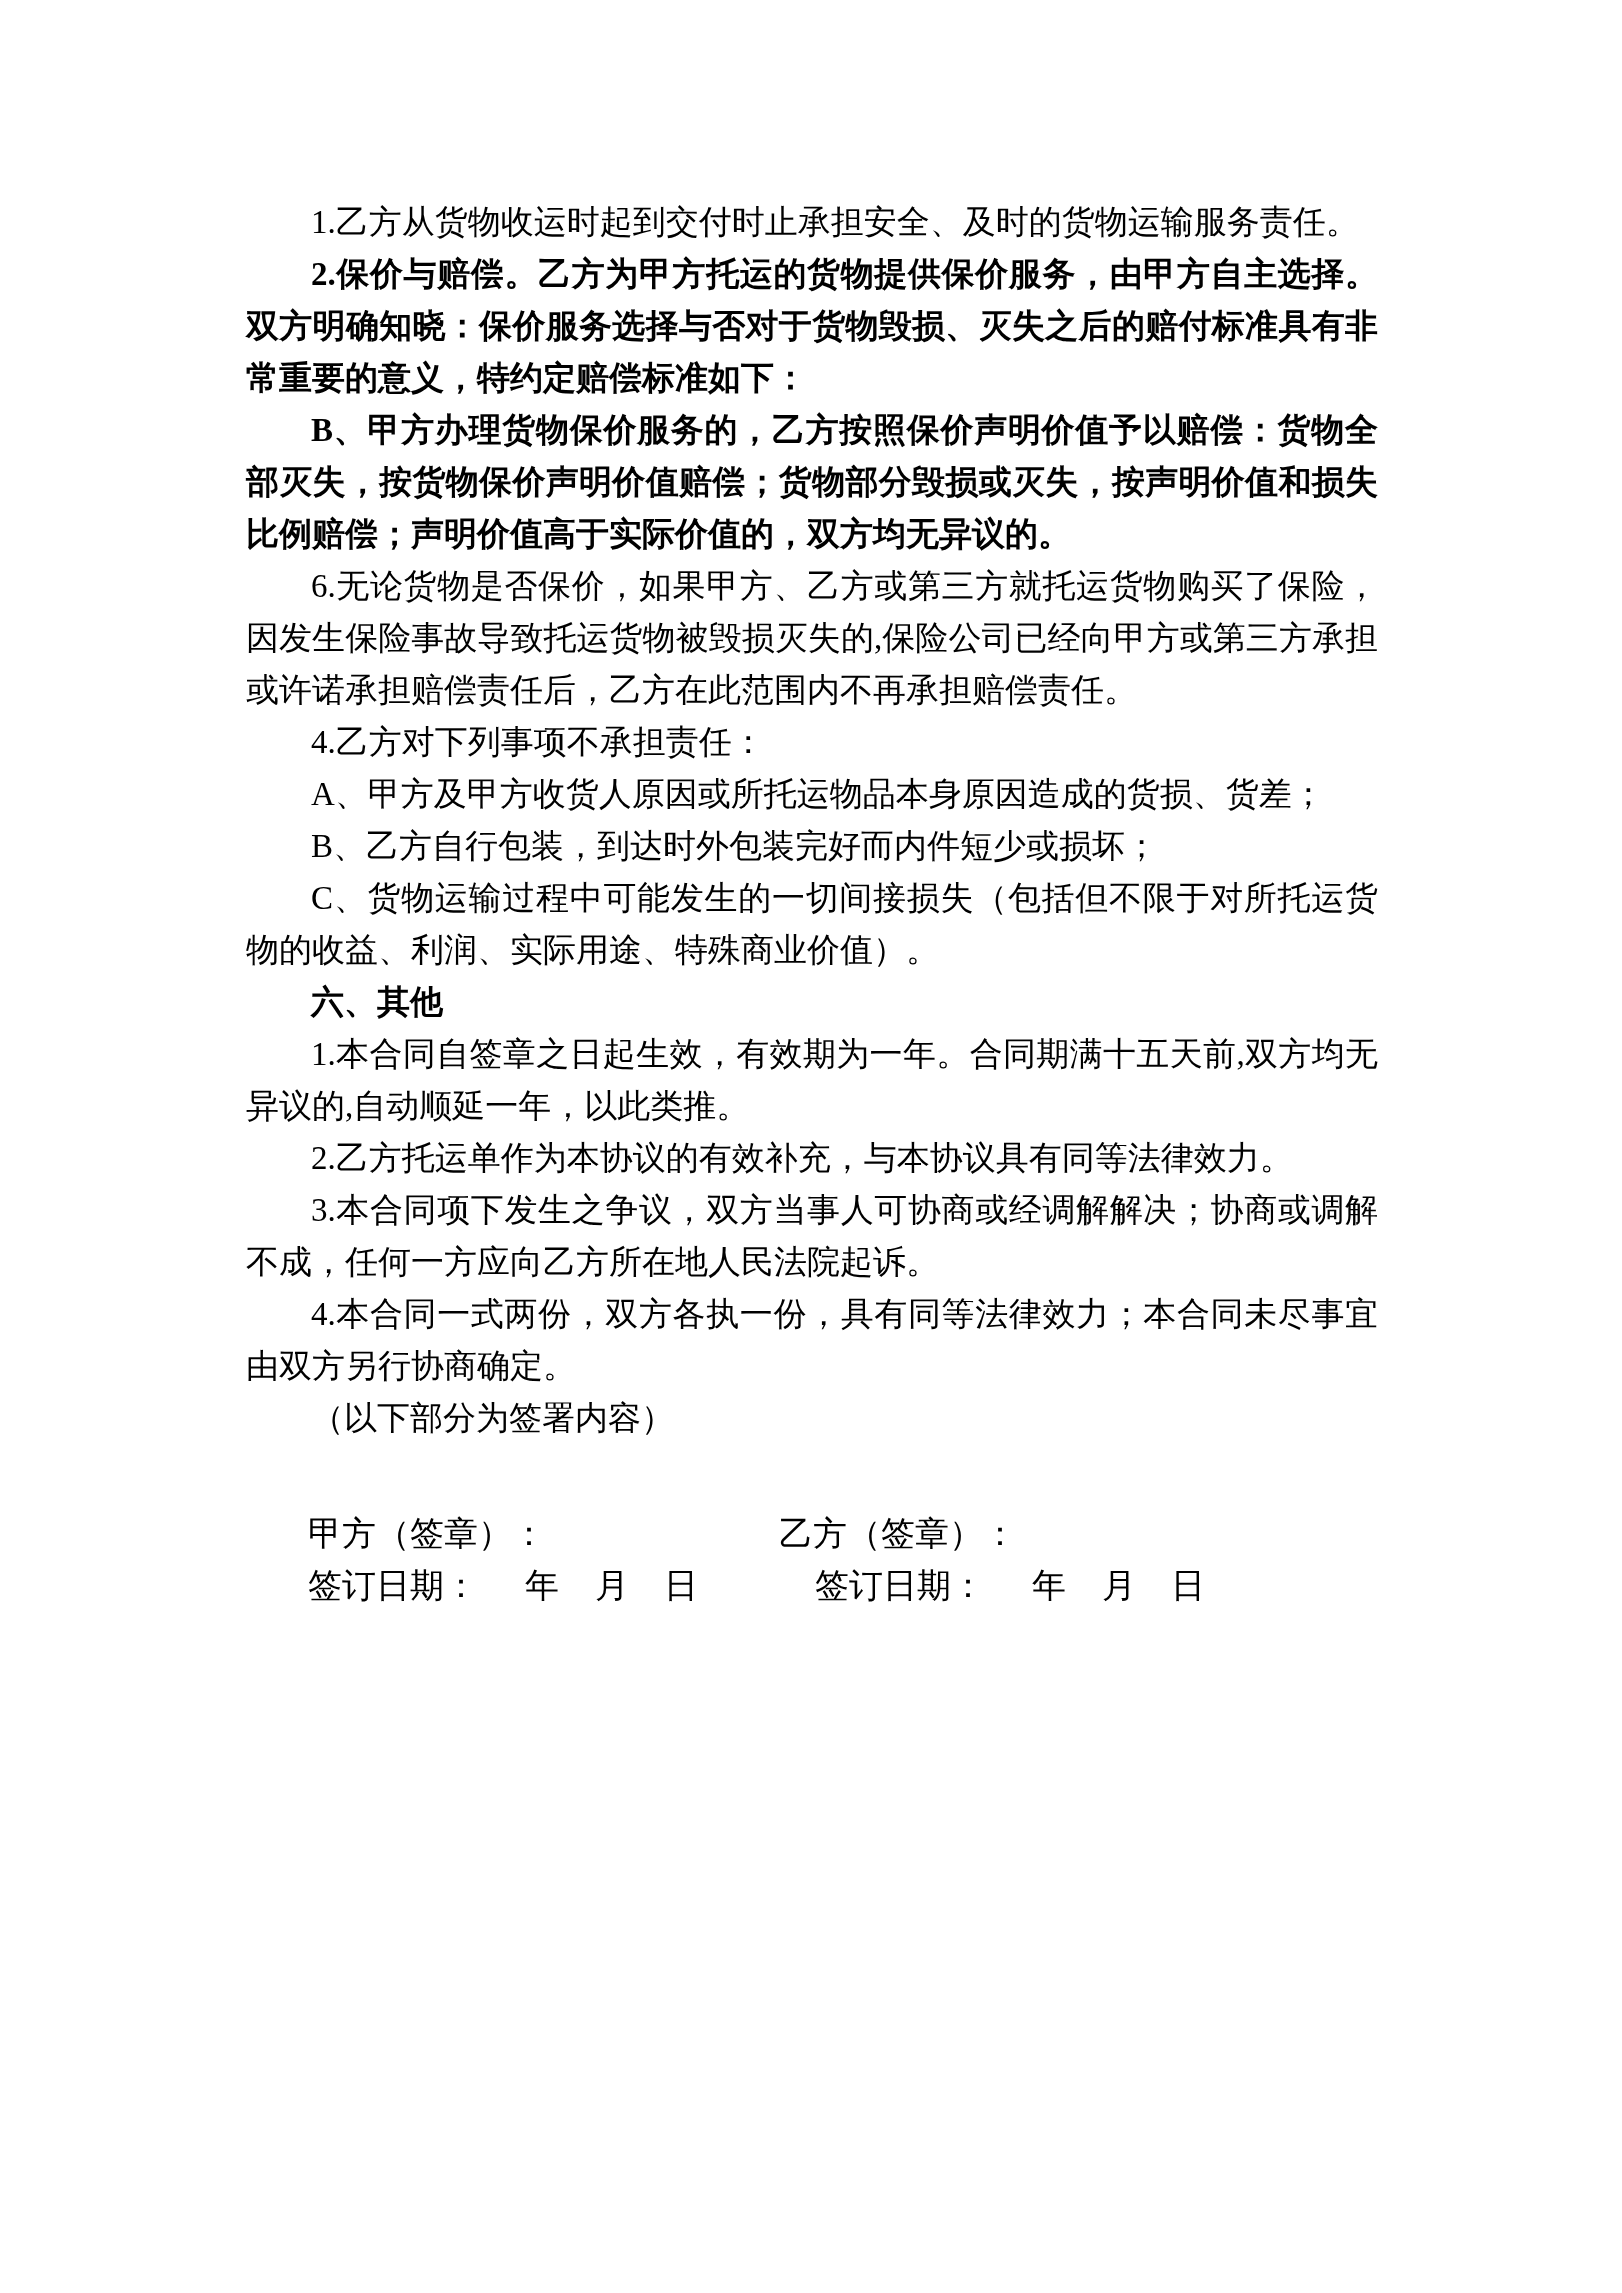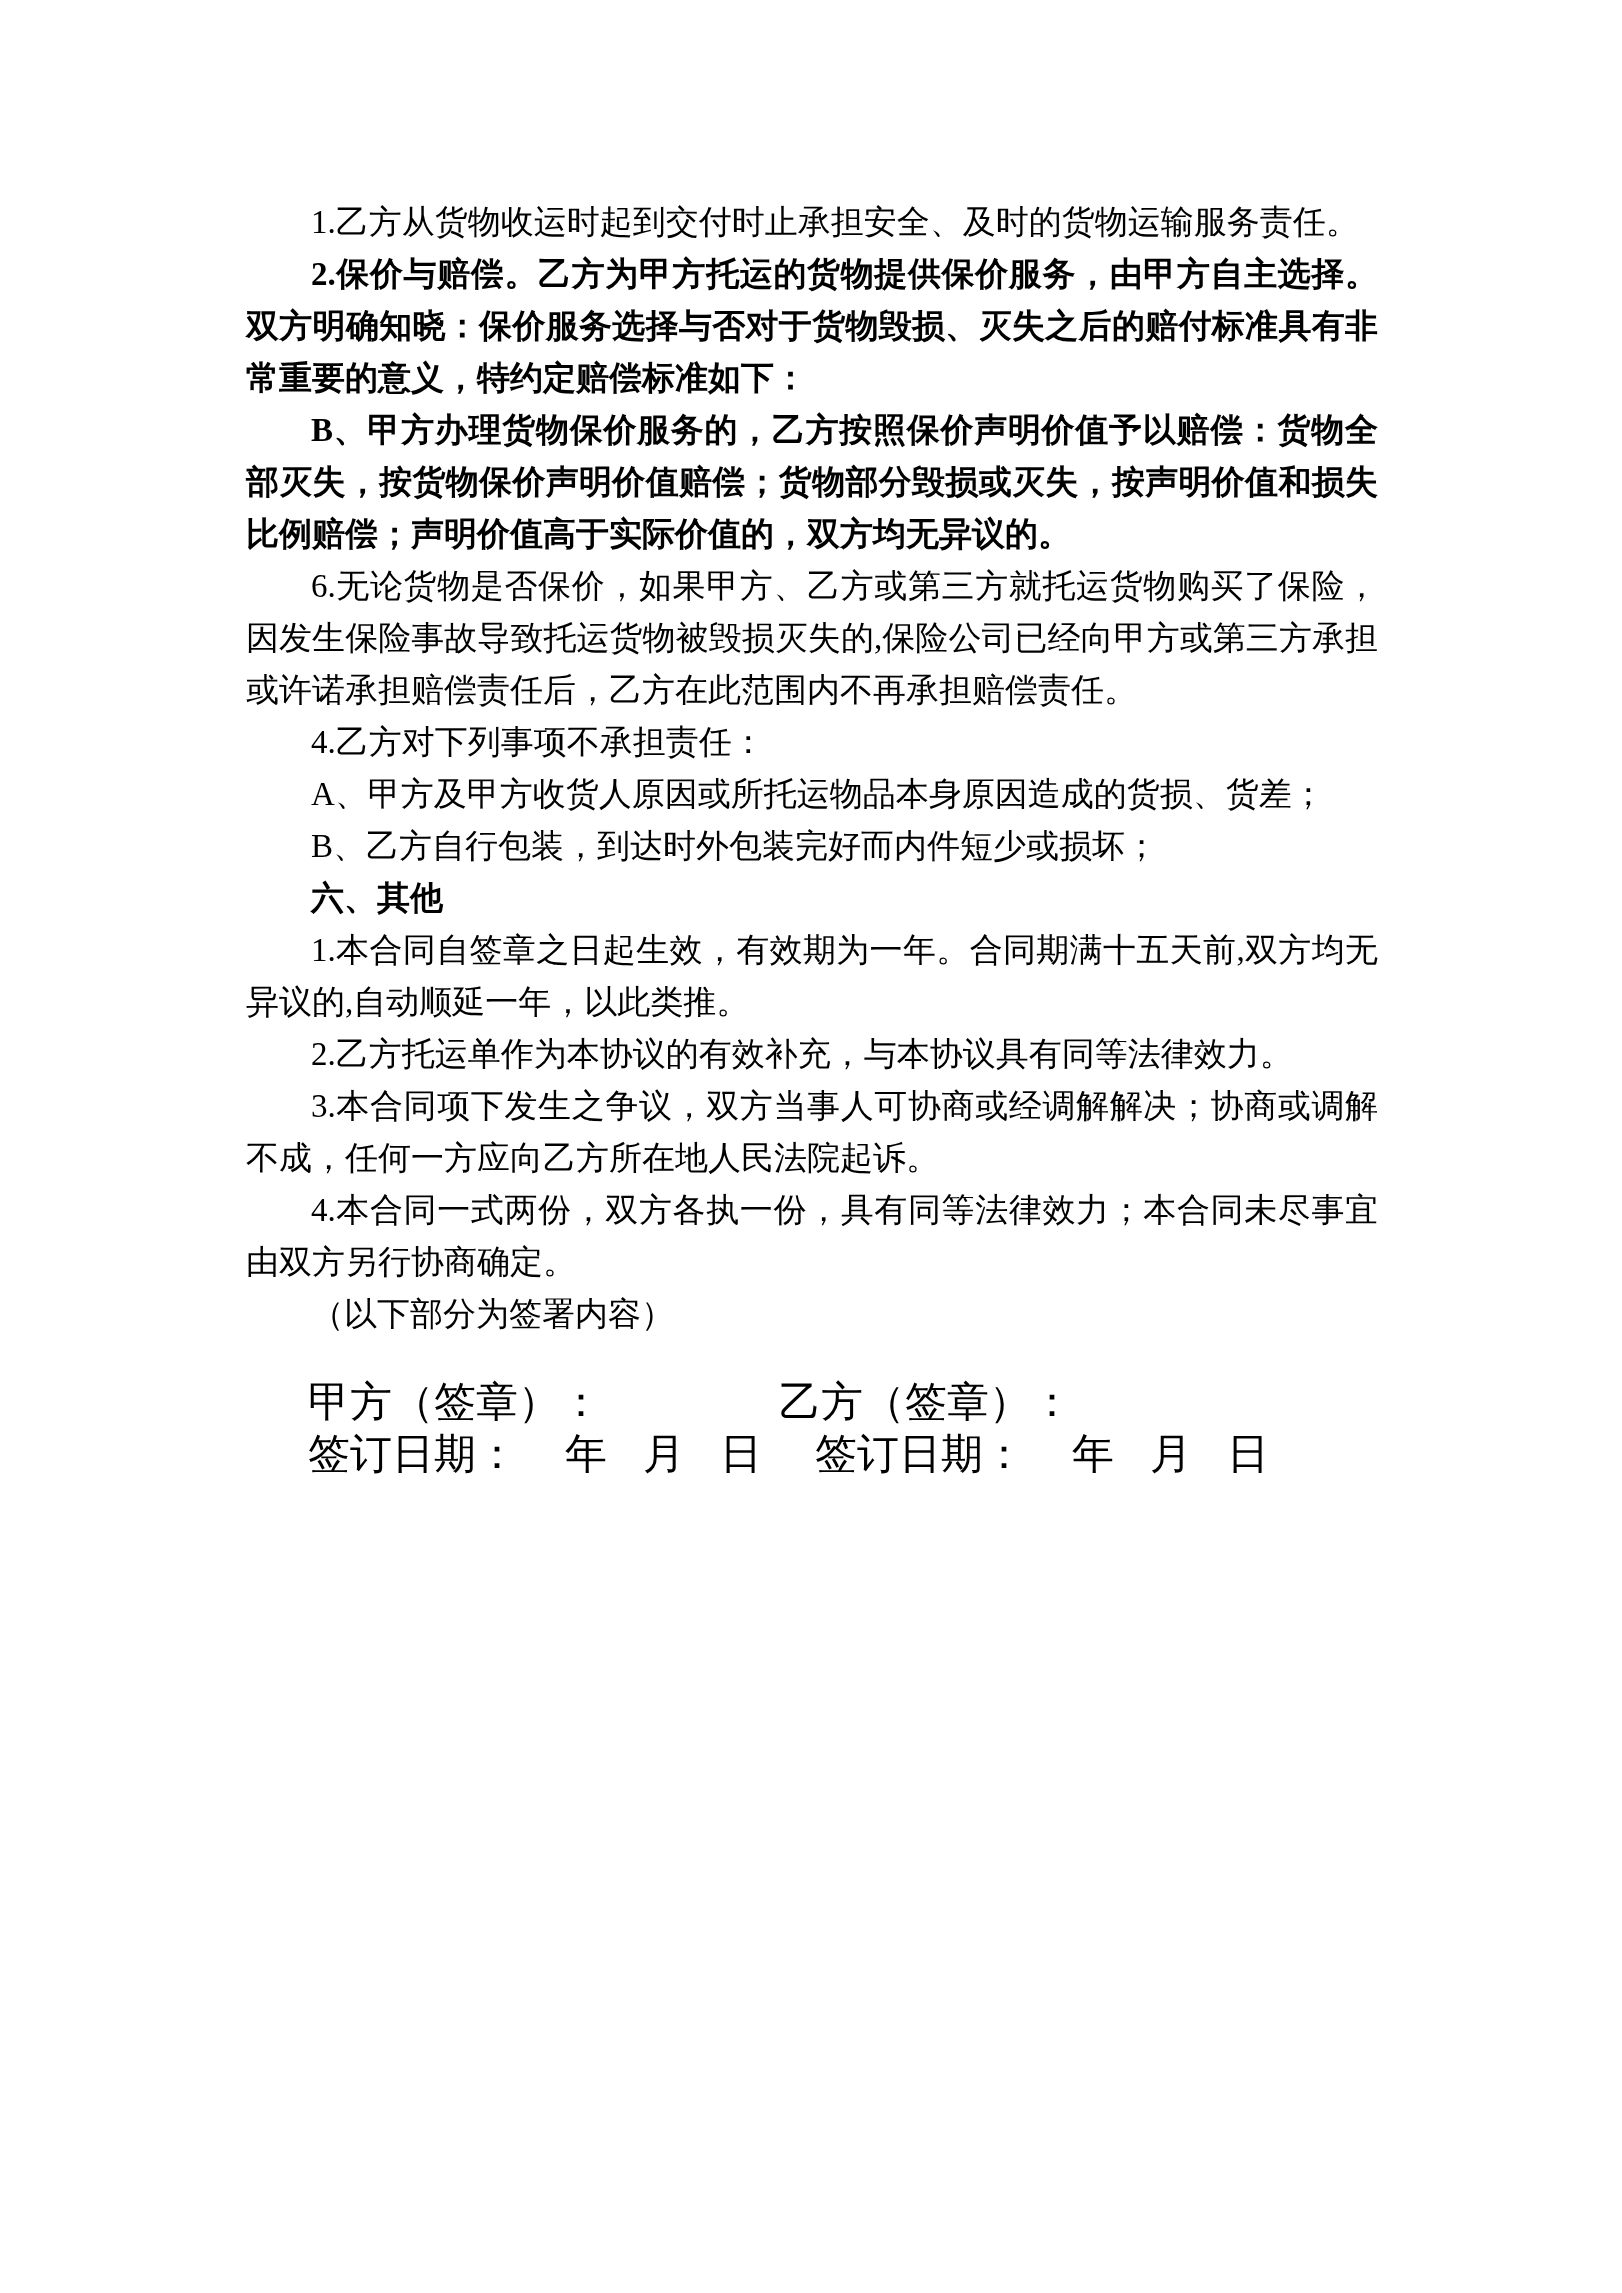--- a/index.html
+++ b/index.html
@@ -21,23 +21,23 @@
     margin: 0;
     font-size: 33px;
     line-height: 52px;
     text-indent: 65px;
     text-align: justify;
     text-justify: inter-ideograph;
     word-break: break-all;
   }
   .bold { font-weight: 700; }
   .sig-block {
-    margin-top: 36px;
+    margin-top: 64px;
     padding-left: 62px;
-    font-size: 42px;
+    font-size: 34px;
     line-height: 52px;
   }
   .sig-row { display: flex; align-items: baseline; }
   .col-a   { flex: 0 0 471px; }
   .col-a-date { flex: 0 0 507px; }
   .yr { margin-left: 47px; }
   .mo { margin-left: 36px; }
   .dy { margin-left: 35px; }
 </style>
 </head>
@@ -45,20 +45,21 @@
 
 <div class="page">
 
   <p class="para">1.乙方从货物收运时起到交付时止承担安全、及时的货物运输服务责任。</p>
   <p class="para bold">2.保价与赔偿。乙方为甲方托运的货物提供保价服务，由甲方自主选择。双方明确知晓：保价服务选择与否对于货物毁损、灭失之后的赔付标准具有非常重要的意义，特约定赔偿标准如下：</p>
   <p class="para bold">B、甲方办理货物保价服务的，乙方按照保价声明价值予以赔偿：货物全部灭失，按货物保价声明价值赔偿；货物部分毁损或灭失，按声明价值和损失比例赔偿；声明价值高于实际价值的，双方均无异议的。</p>
   <p class="para">6.无论货物是否保价，如果甲方、乙方或第三方就托运货物购买了保险，因发生保险事故导致托运货物被毁损灭失的,保险公司已经向甲方或第三方承担或许诺承担赔偿责任后，乙方在此范围内不再承担赔偿责任。</p>
   <p class="para">4.乙方对下列事项不承担责任：</p>
   <p class="para">A、甲方及甲方收货人原因或所托运物品本身原因造成的货损、货差；</p>
   <p class="para">B、乙方自行包装，到达时外包装完好而内件短少或损坏；</p>
+  <p class="para">C、货物运输过程中可能发生的一切间接损失（包括但不限于对所托运货物的收益、利润、实际用途、特殊商业价值）。</p>
   <p class="para bold">六、其他</p>
   <p class="para">1.本合同自签章之日起生效，有效期为一年。合同期满十五天前,双方均无异议的,自动顺延一年，以此类推。</p>
   <p class="para">2.乙方托运单作为本协议的有效补充，与本协议具有同等法律效力。</p>
   <p class="para">3.本合同项下发生之争议，双方当事人可协商或经调解解决；协商或调解不成，任何一方应向乙方所在地人民法院起诉。</p>
   <p class="para">4.本合同一式两份，双方各执一份，具有同等法律效力；本合同未尽事宜由双方另行协商确定。</p>
   <p class="para">（以下部分为签署内容）</p>
 
   <div class="sig-block">
     <div class="sig-row">
       <span class="col-a">甲方（签章）：</span>

